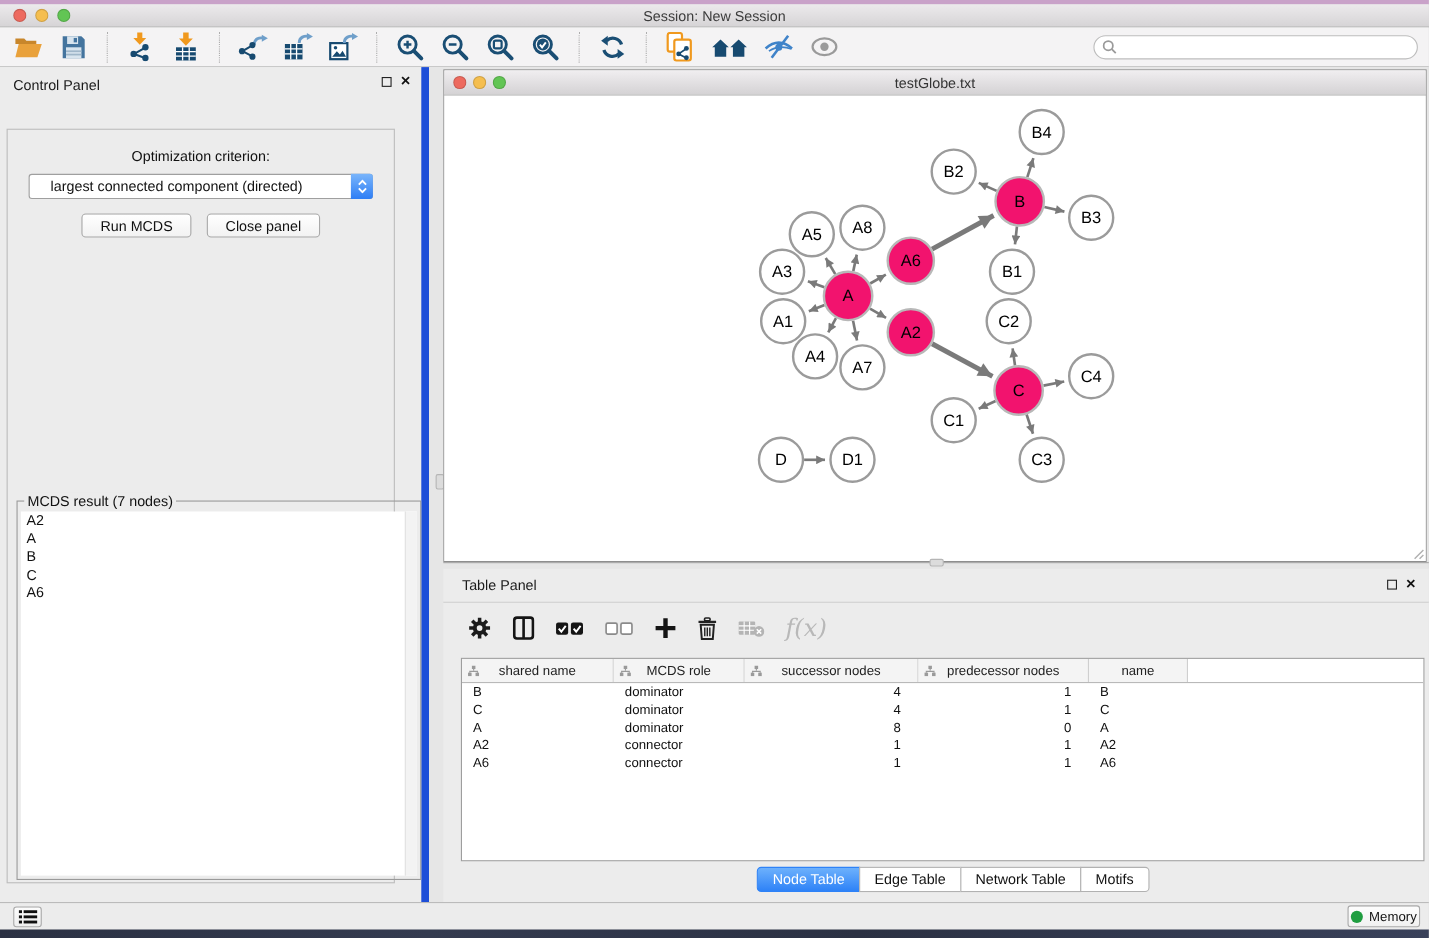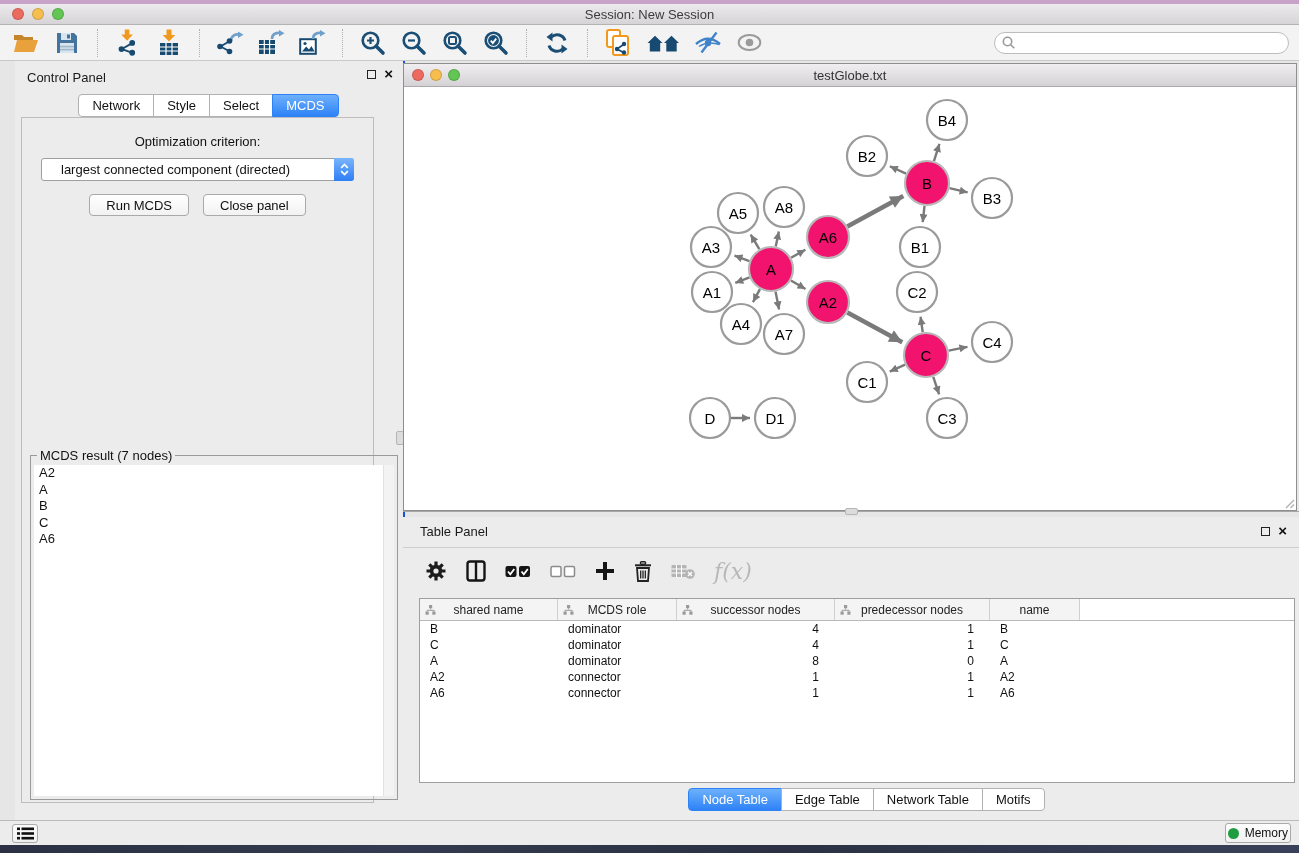--- a/index.html
+++ b/index.html
@@ -28,21 +28,21 @@
   .sep { width:1px; height:28px; border-left:1px dotted #adadad; margin:0 5px; }
   .search-wrap { position:absolute; right:10px; top:7px; width:295px; height:22px; }
   .search-wrap input {
     width:100%; height:100%; border:1px solid #bdbdbd; border-radius:11px;
     padding-left:26px; font-size:12px; outline:none; background:#fff;
   }
   .search-wrap svg { position:absolute; left:8px; top:4px; }
   
   .main { position:absolute; left:0; top:61px; width:1299px; height:759px; background:#e6e6e6; }
   
-  .control-panel { position:absolute; left:15px; top:0; width:390px; height:759px; background:#ececec; border-right:2px solid #1d4ed8; }
+  .control-panel { position:absolute; left:0; top:0; width:390px; height:759px; background:#ececec; border-right:7px solid #1d4ed8; }
   .panel-title { position:absolute; left:12px; top:9px; font-size:13px; color:#1a1a1a; }
   .win-icons { position:absolute; right:10px; top:7px; display:flex; align-items:center; gap:8px; }
   .float-box { width:9px; height:9px; border:1.5px solid #222; display:inline-block; }
   .x-icon { font-size:15px; font-weight:bold; color:#111; line-height:12px; }
   .cp-tabs { position:absolute; left:0; top:33px; width:100%; display:flex; justify-content:center; }
   .seg-tab {
     padding:3px 13px; background:#fff; border:1px solid #b1b1b1; margin-left:-1px;
     font-size:13px; color:#111; white-space:nowrap;
   }
   .seg-tab:first-child { border-radius:4px 0 0 4px; }
@@ -280,26 +280,20 @@
   </div>
 
   <div class="main">
 
     <div class="control-panel">
       <div class="panel-title">Control Panel</div>
       <div class="win-icons">
         <span class="float-box"></span>
         <span class="x-icon">×</span>
       </div>
-      <div class="cp-tabs" id="cp-tabs">
-          <div class="seg-tab">Network</div>
-          <div class="seg-tab">Style</div>
-          <div class="seg-tab">Select</div>
-          <div class="seg-tab selected">MCDS</div>
-        </div>
       <div class="cp-pane">
         <div class="opt-label">Optimization criterion:</div>
         <div class="dropdown">
           <span class="dd-text">largest connected component (directed)</span>
           <span class="dd-stepper">
             <svg width="9" height="13" viewBox="0 0 9 13">
                 <path d="M1.2 4.8 L4.5 1.4 L7.8 4.8 M1.2 8.2 L4.5 11.6 L7.8 8.2" stroke="#fff" stroke-width="1.7" fill="none"></path>
               </svg>
           </span>
         </div>

